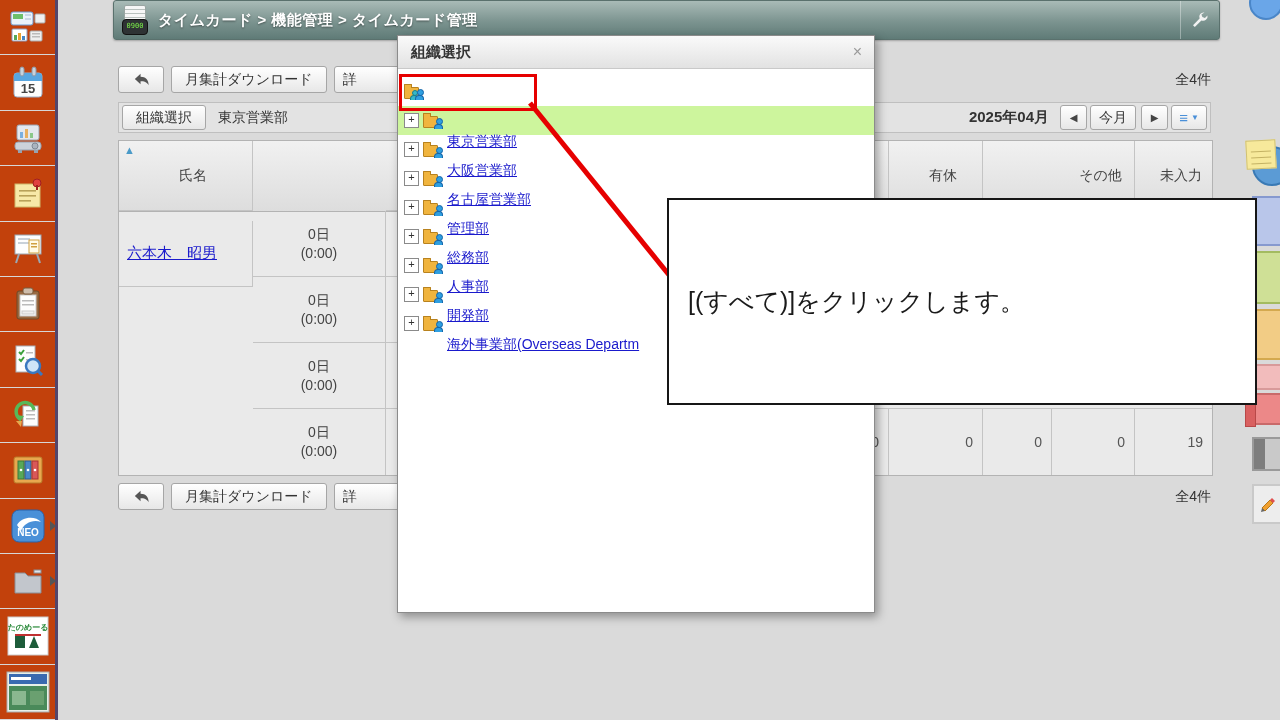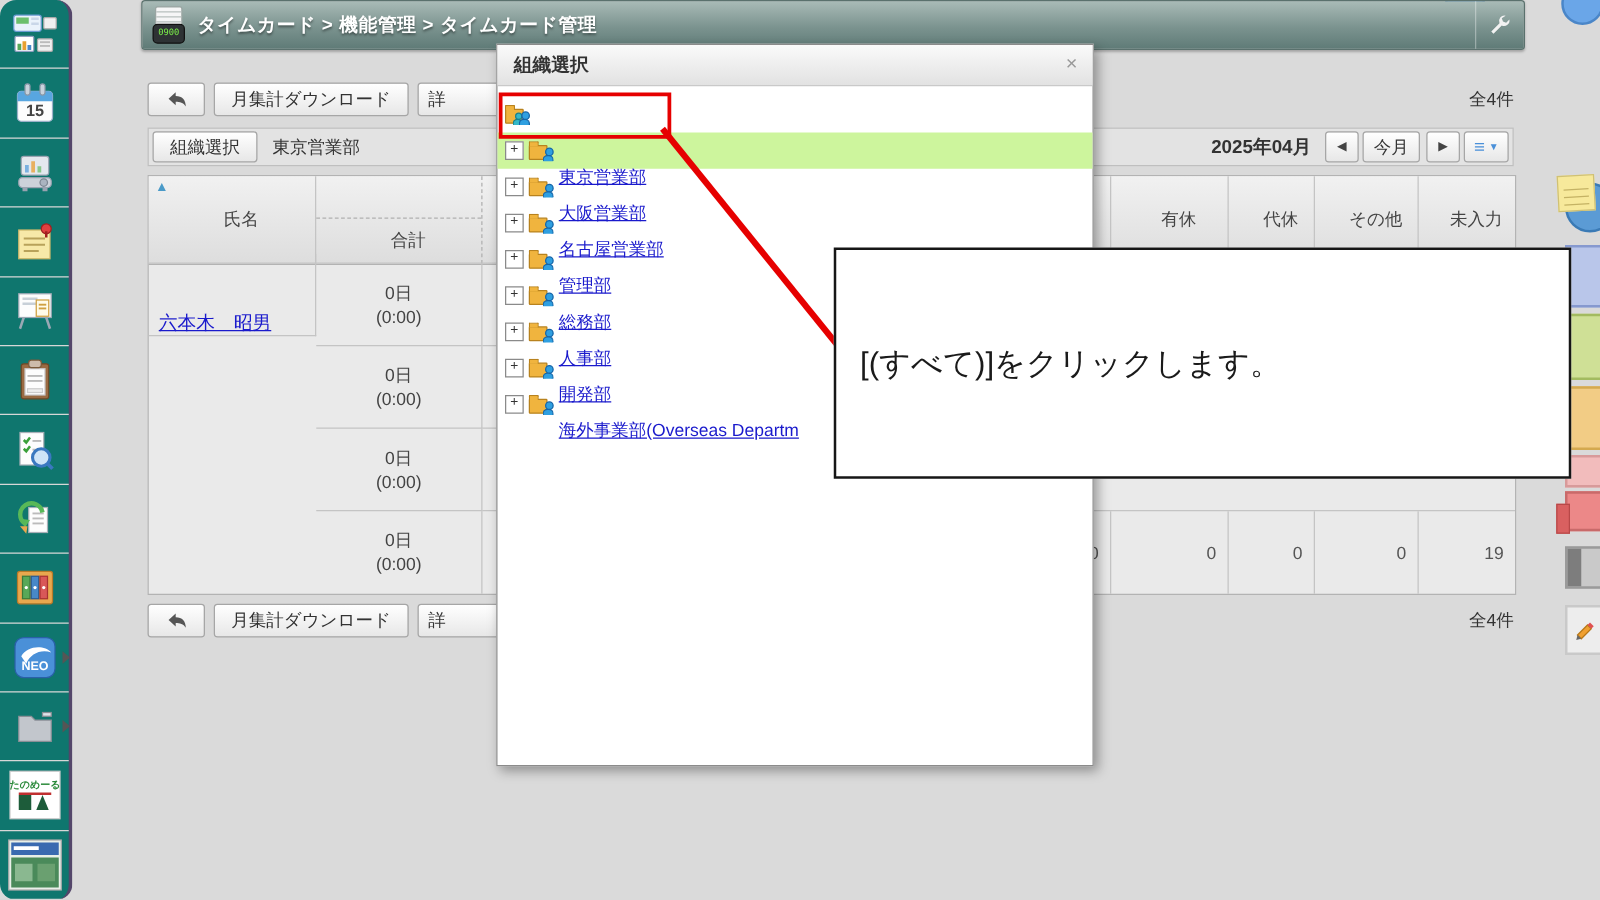--- a/index.html
+++ b/index.html
@@ -1,21 +1,21 @@
 <!DOCTYPE html>
 <html><head>
 <meta charset="utf-8">
 <style>
   html,body{margin:0;padding:0;}
   body{font-family:"Liberation Sans","DejaVu Sans",sans-serif;background:#dadada;}
   .stage{position:relative;width:1280px;height:720px;overflow:hidden;background:#dadada;}
 
   
-  .sidebar{position:absolute;left:0;top:0;width:55px;height:720px;background:#0f766e;
-           border-right:3px solid #54466a;display:flex;flex-direction:column;z-index:3;border-radius:13px;}
+  .sidebar{position:absolute;left:0;top:0;width:55px;height:720px;background:#c2410c;
+           border-right:3px solid #54466a;display:flex;flex-direction:column;z-index:3;}
   .side-item{flex:1;border-bottom:1px solid #d7d7d7;display:flex;align-items:center;justify-content:center;position:relative;}
   .side-item svg{display:block;}
   .side-arrow{position:absolute;right:-1px;top:50%;margin-top:-5px;width:0;height:0;
               border-top:5px solid transparent;border-bottom:5px solid transparent;border-left:6px solid #555;}
 
   
   .app-header{position:absolute;left:113px;top:0;width:1105px;height:38px;border-radius:3px;
               background:linear-gradient(#a9bbb7,#7b938f 55%,#5f7b77);border:1px solid #5a716d;
               display:flex;align-items:center;z-index:2;box-shadow:0 1px 2px rgba(0,0,0,.25);}
   .app-icon{width:26px;height:30px;margin-left:8px;position:relative;}
@@ -87,21 +87,21 @@
   .ico .p1{position:absolute;right:2px;bottom:1px;width:9px;height:10px;}
   .ico .p1::before{content:"";position:absolute;left:2px;top:0;width:5px;height:5px;border-radius:50%;background:#2f9fe0;border:1px solid #1565a8;}
   .ico .p1::after{content:"";position:absolute;left:0;top:6px;width:7px;height:4px;border-radius:4px 4px 0 0;background:#2f9fe0;border:1px solid #1565a8;border-bottom:none;}
   .ico .p2{position:absolute;right:8px;bottom:1px;width:8px;height:9px;}
   .ico .p2::before{content:"";position:absolute;left:2px;top:0;width:4px;height:4px;border-radius:50%;background:#35b8c8;border:1px solid #17808e;}
   .ico .p2::after{content:"";position:absolute;left:0;top:5px;width:6px;height:4px;border-radius:4px 4px 0 0;background:#35b8c8;border:1px solid #17808e;border-bottom:none;}
 
   
   .red-box{position:absolute;left:399px;top:74px;width:132px;height:31px;border:3px solid #e60000;z-index:20;}
   .red-line{position:absolute;left:0;top:0;width:1280px;height:720px;z-index:20;pointer-events:none;}
-  .callout{position:absolute;left:667px;top:198px;width:590px;height:185px;background:#fff;border:2px solid #161616;
+  .callout{position:absolute;left:667px;top:198px;width:590px;height:207px;background:#fff;border:2px solid #161616;
            z-index:30;display:flex;align-items:center;box-sizing:border-box;}
   .callout-text{font-size:25px;color:#1a1a1a;margin-left:19px;}
 
   
   .edge{position:absolute;z-index:4;}
   .tile{position:absolute;left:1252px;width:30px;box-sizing:border-box;z-index:4;cursor:pointer;}
   .circle-top{left:1249px;top:-14px;width:30px;height:30px;border-radius:50%;background:#6aa6e8;border:2px solid #4a86c8;}
   .sticky-widget{left:1246px;top:136px;width:40px;height:54px;}
   .sticky-widget .blue-circle{position:absolute;right:-6px;top:10px;width:36px;height:36px;border-radius:50%;background:#5b9bd5;border:2px solid #3a7ab5;}
   .sticky-widget .note{position:absolute;left:0;top:4px;width:30px;height:29px;background:#f7e99b;border:1px solid #cfc075;transform:rotate(-3deg);padding-top:5px;box-sizing:border-box;}
@@ -310,40 +310,32 @@
     </div>
   </div>
 
   <div class="grid">
     <div class="thead-bg"></div>
 
     <div class="cell th" style="left:0;top:0;width:134px;height:70px;">
       <span class="sort-asc">▲</span>
       <span class="th-label-center">氏名</span>
     </div>
-    <div class="cell th" style="left:134px;top:0;width:133px;height:70px;border-right:1px dashed #b0b0b0;">
-      <div class="subcell">
-          <span class="th-label-center">合計</span>
-        </div>
-    </div>
     <div class="cell th" style="left:267px;top:0;width:503px;height:70px;"></div>
     <div class="cell th" style="left:770px;top:0;width:94px;height:70px;">
       <span class="th-label-center">有休</span>
     </div>
-    <div class="cell th" style="left:864px;top:0;width:69px;height:70px;">
-      <span class="th-label-center">代休</span>
-    </div>
     <div class="cell th" style="left:933px;top:0;width:83px;height:70px;">
       <span class="th-label-center">その他</span>
     </div>
     <div class="cell th" style="left:1016px;top:0;width:77px;height:70px;border-right:none;">
       <span class="th-label-center">未入力</span>
     </div>
 
-    <div class="cell row-name" style="left:0;top:62px;width:134px;height:66px;display:flex;align-items:flex-end;padding-left:8px;">
+    <div class="cell row-name" style="left:0;top:80px;width:134px;height:66px;display:flex;align-items:center;padding-left:8px;">
       <a href="#">六本木　昭男</a>
     </div>
     <div class="cell" style="left:134px;top:70px;width:133px;height:66px;">
       <div class="total-lines">
           <div>0日</div>
           <div>(0:00)</div>
         </div>
     </div>
     <div class="cell" style="left:267px;top:70px;width:826px;height:66px;border-right:none;"></div>
 

